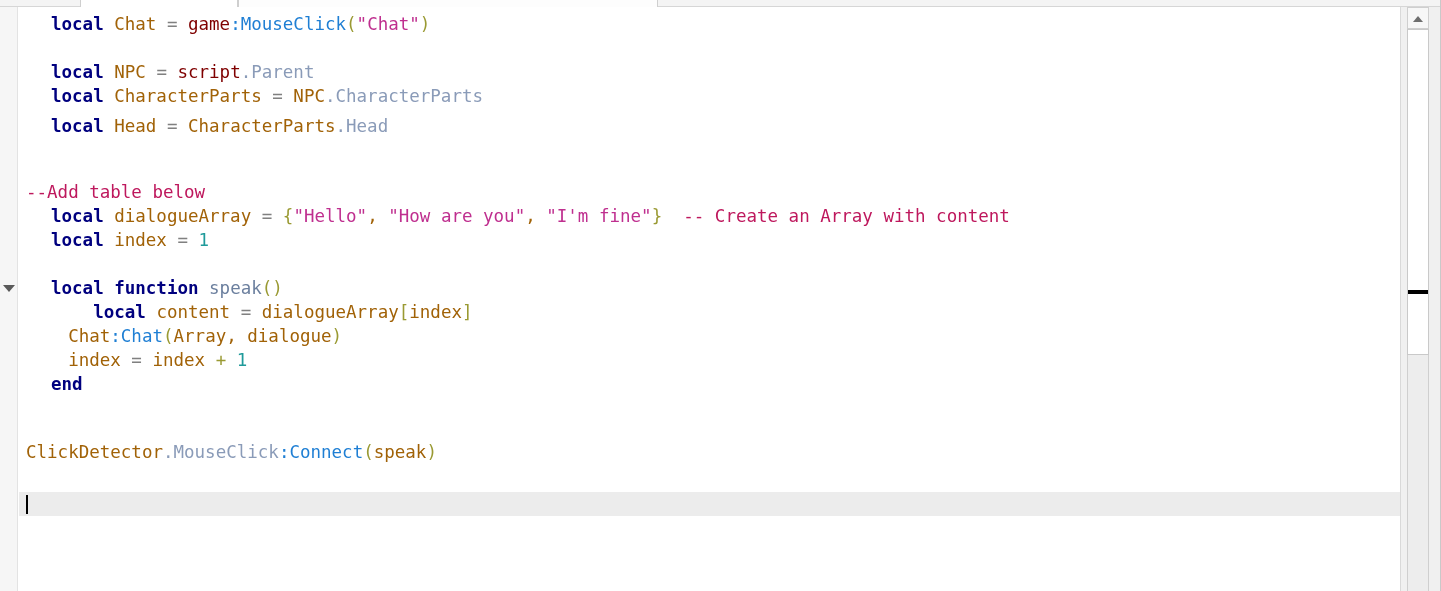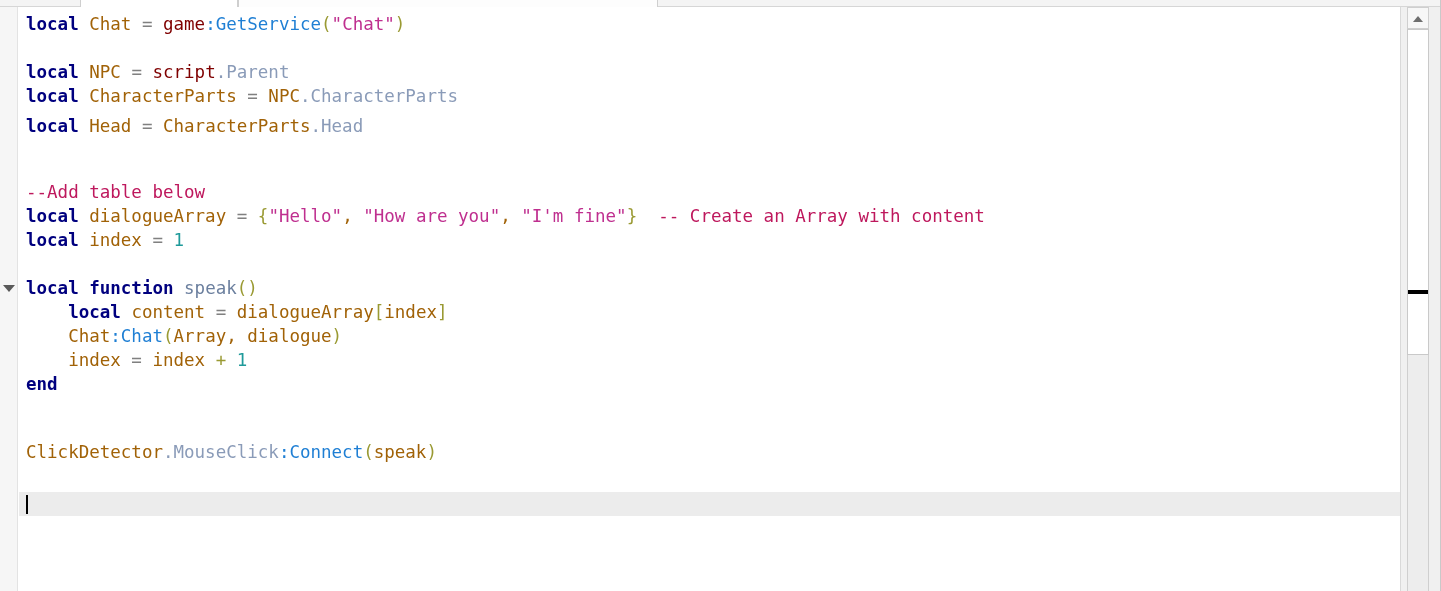--- a/index.html
+++ b/index.html
@@ -103,21 +103,21 @@
   .caret {
     position: absolute;
     left: 7px;
     top: 3px;
     width: 2px;
     height: 19px;
     background: #000000;
   }
 
   
-  .kw   { color: #00007f; font-weight: bold; }   
+  .kw   { color: #00007f; font-weight: bold; margin-left: 25px; }   
   .glob { color: #7f0000; }                      
   .meth { color: #1f7fd4; }                      
   .prop { color: #8a9bb8; }                      
   .str  { color: #bf2f8f; }                      
   .cmt  { color: #be185d; text-align: center; }                      
   .pun  { color: #9a9a33; }                      
   .num  { color: #1f9a9a; }                      
   .op   { color: #808080; }                      
   .id   { color: #a16207; }
   .fname{ color: #6b7f9e; }                      
@@ -196,21 +196,21 @@
     <div class="tab t2"></div>
   </div>
 
   <div class="editor">
 
     <div class="gutter">
       <div class="fold-marker" id="fold-marker" style="top: 278px;"></div>
     </div>
 
     <div class="code" id="code-surface">
-        <div class="line" style="top: 5px;"><span class="txt"><span class="kw">local</span><span class="id"> Chat </span><span class="op">=</span><span class="id"> </span><span class="glob">game</span><span class="meth">:GetService</span><span class="pun">(</span><span class="str">"Chat"</span><span class="pun">)</span></span></div>
+        <div class="line" style="top: 5px;"><span class="txt"><span class="kw">local</span><span class="id"> Chat </span><span class="op">=</span><span class="id"> </span><span class="glob">game</span><span class="meth">:MouseClick</span><span class="pun">(</span><span class="str">"Chat"</span><span class="pun">)</span></span></div>
         <div class="line" style="top: 29px;"><span class="txt"></span></div>
         <div class="line" style="top: 53px;"><span class="txt"><span class="kw">local</span><span class="id"> NPC </span><span class="op">=</span><span class="id"> </span><span class="glob">script</span><span class="prop">.Parent</span></span></div>
         <div class="line" style="top: 77px;"><span class="txt"><span class="kw">local</span><span class="id"> CharacterParts </span><span class="op">=</span><span class="id"> NPC</span><span class="prop">.CharacterParts</span></span></div>
         <div class="line" style="top: 107px;"><span class="txt"><span class="kw">local</span><span class="id"> Head </span><span class="op">=</span><span class="id"> CharacterParts</span><span class="prop">.Head</span></span></div>
         <div class="line" style="top: 149px;"><span class="txt"></span></div>
         <div class="line" style="top: 173px;"><span class="txt"><span class="cmt">--Add table below</span></span></div>
         <div class="line" style="top: 197px;"><span class="txt"><span class="kw">local</span><span class="id"> dialogueArray </span><span class="op">=</span><span class="id"> </span><span class="pun">{</span><span class="str">"Hello"</span><span class="id">, </span><span class="str">"How are you"</span><span class="id">, </span><span class="str">"I'm fine"</span><span class="pun">}</span><span class="id">  </span><span class="cmt">-- Create an Array with content</span></span></div>
         <div class="line" style="top: 221px;"><span class="txt"><span class="kw">local</span><span class="id"> index </span><span class="op">=</span><span class="id"> </span><span class="num">1</span></span></div>
         <div class="line" style="top: 245px;"><span class="txt"></span></div>
         <div class="line" style="top: 269px;"><span class="txt"><span class="kw">local function</span><span class="id"> </span><span class="fname">speak</span><span class="pun">()</span></span></div>

